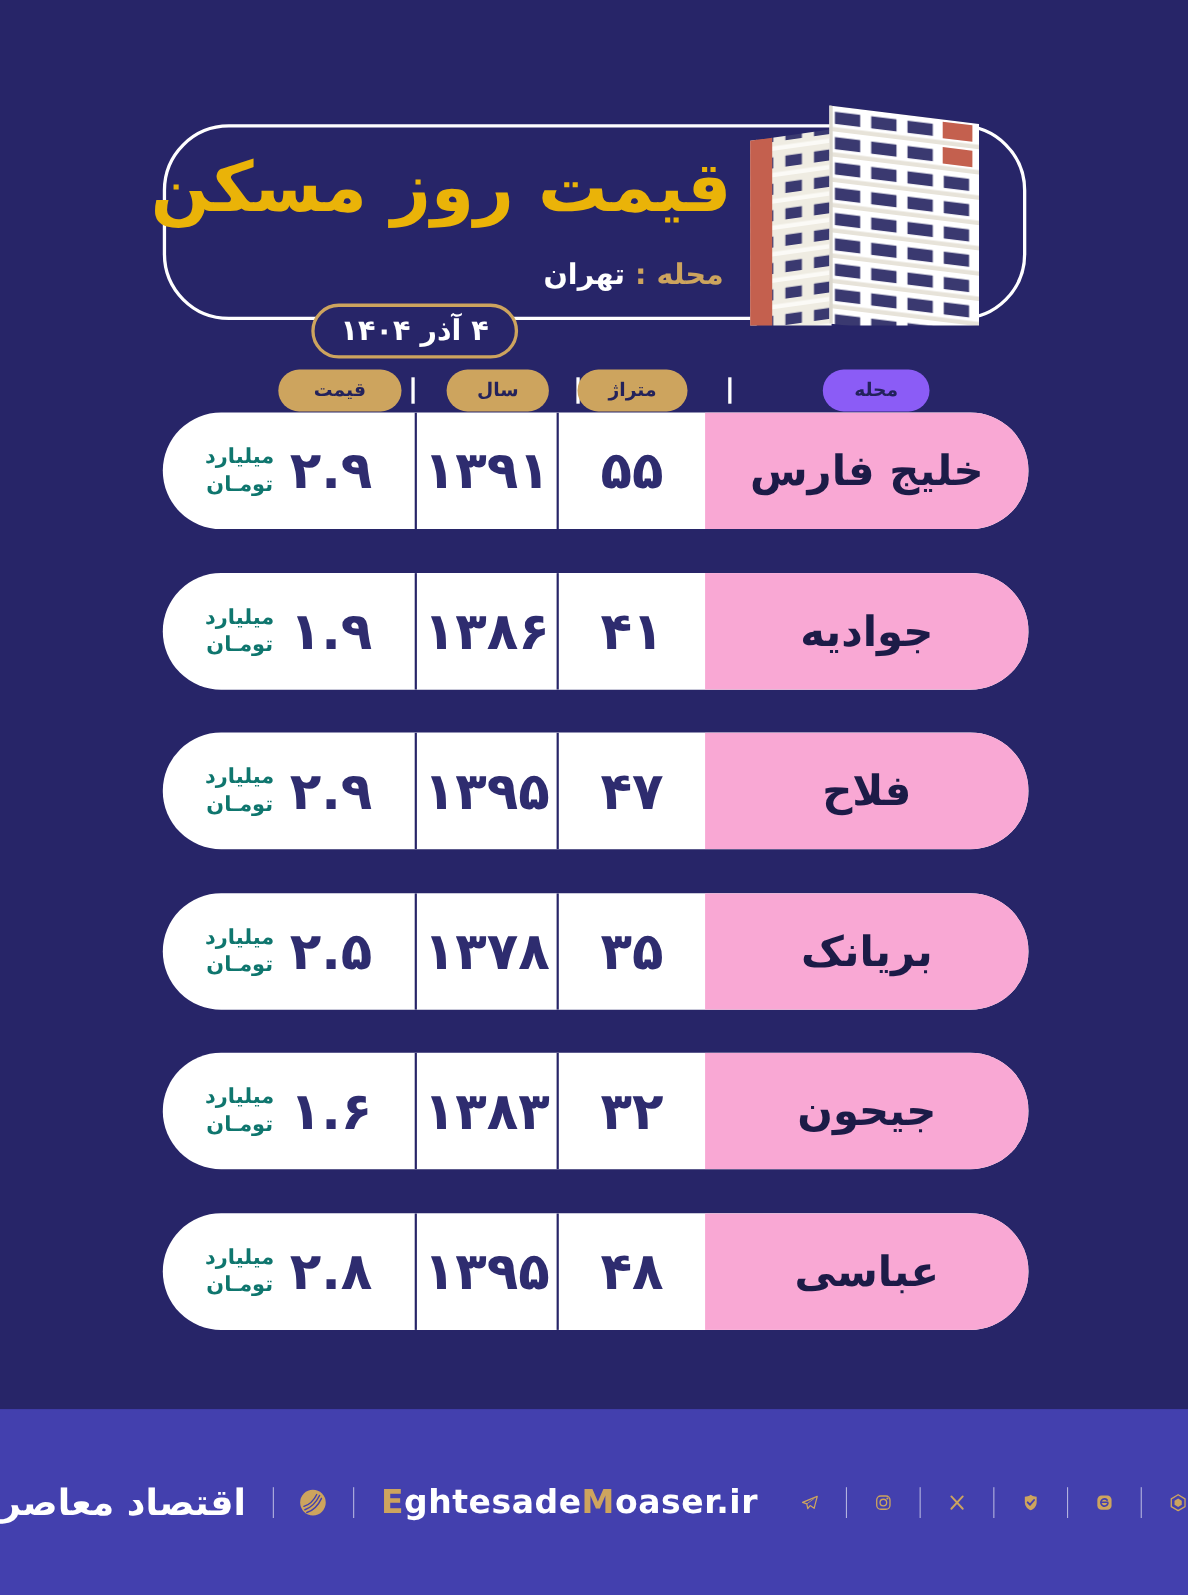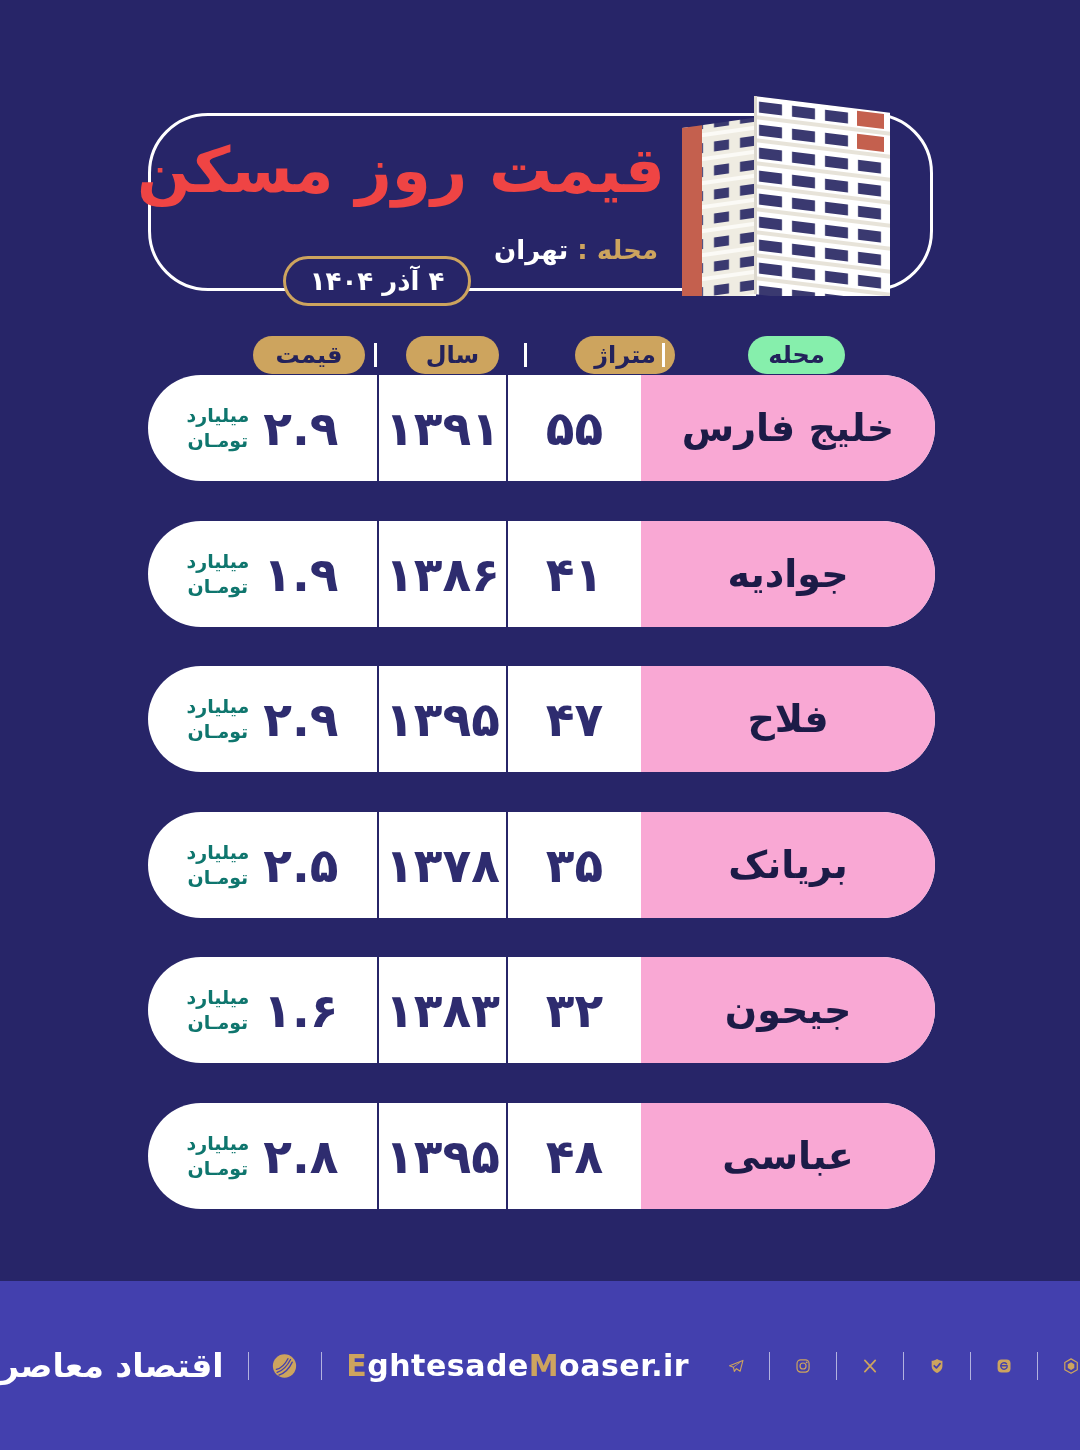--- a/index.html
+++ b/index.html
@@ -3,35 +3,35 @@
 <meta charset="utf-8">
 <style>
   * { margin:0; padding:0; box-sizing:border-box; }
   html,body { width:1080px; height:1450px; }
   body { background:#272568; font-family:"DejaVu Sans", sans-serif; position:relative; overflow:hidden; }
 
   
   .header-card { position:absolute; left:148px; top:113px; width:785px; height:178px;
                  border:3px solid #ffffff; border-radius:60px; }
   .title { position:absolute; left:160px; top:134px; width:505px; text-align:center;
-           font-size:63px; font-weight:bold; color:#ef4444; direction:rtl; white-space:nowrap; }
+           font-size:63px; font-weight:bold; color:#eab308; direction:rtl; white-space:nowrap; }
   .subtitle { position:absolute; top:235px; right:422px; font-size:26px; font-weight:bold;
               direction:rtl; white-space:nowrap; }
   .subtitle .lab { color:#cda45e; } .subtitle .val { color:#ffffff; }
-  .date-pill { position:absolute; left:283px; top:256px; width:188px; height:50px;
+  .date-pill { position:absolute; left:283px; top:276px; width:188px; height:50px;
                border:3px solid #cda45e; border-radius:26px; background:#272568; color:#ffffff;
                display:flex; align-items:center; justify-content:center;
                font-size:26px; font-weight:bold; direction:rtl; }
   .building { position:absolute; left:648px; top:80px; width:272px; height:218px; }
 
   
   .col-pill { position:absolute; top:336px; height:38px; border-radius:19px; background:#cda45e;
-              color:#23225b; font-size:24px; font-weight:bold; display:flex; align-items:center;
+              color:#23225b; font-size:17px; font-weight:bold; display:flex; align-items:center;
               justify-content:center; direction:rtl; }
-  .col-pill.white { background:#86efac; }
+  .col-pill.white { background:#8b5cf6; }
   .col-sep { position:absolute; top:343px; width:3px; height:24px; background:#ffffff; }
 
   
   .row { position:absolute; left:148px; width:787px; height:106px; background:#ffffff;
          border-radius:53px; overflow:hidden; display:flex; }
   .vline { width:2px; background:#272568; }
   .cell { display:flex; align-items:center; justify-content:center; }
   .num  { font-size:47px; font-weight:bold; color:#2e2c6f; white-space:nowrap; }
   .cell.price { width:229px; direction:rtl; gap:14px; }
   .cell.year  { width:127px; }
@@ -93,21 +93,21 @@
   <span class="lab">محله :</span>
   <span class="val">تهران</span>
 </div>
 
 <div class="date-pill">۴ آذر ۱۴۰۴</div>
 
 <div class="col-pill" style="left:253px;width:112px;">قیمت</div>
 <div class="col-sep" style="left:374px;"></div>
 <div class="col-pill" style="left:406px;width:93px;">سال</div>
 <div class="col-sep" style="left:524px;"></div>
-<div class="col-pill" style="left:575px;width:100px;text-align:right;">متراژ</div>
+<div class="col-pill" style="left:525px;width:100px;text-align:right;">متراژ</div>
 <div class="col-sep" style="left:662px;"></div>
 <div class="col-pill white" style="left:748px;width:97px;">محله</div>
 
 <div class="row" style="top:375px;">
   <div class="cell price">
     <span class="num">۲.۹</span>
     <span class="unit">
       <span>میلیارد</span>
       <span>تومـان</span>
     </span>

